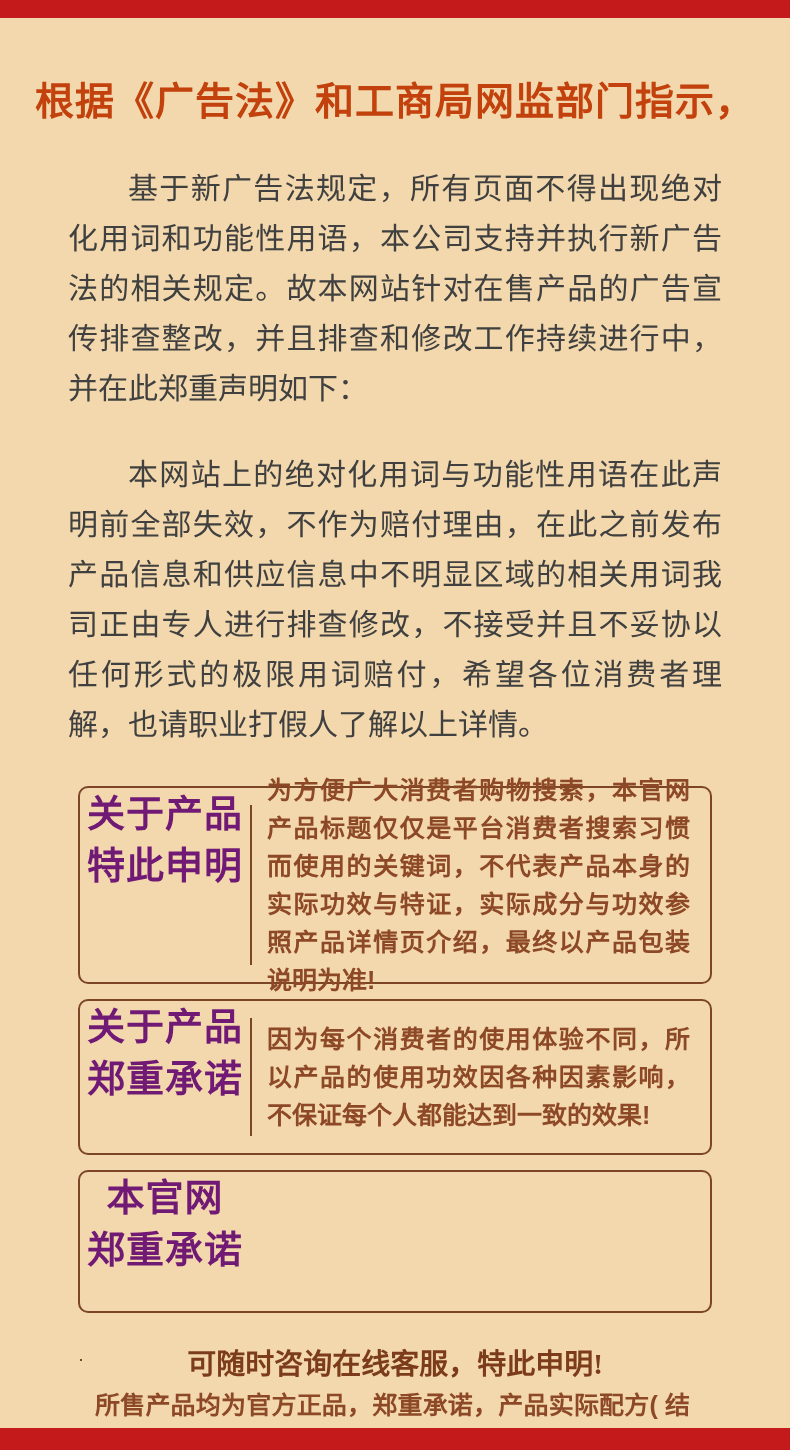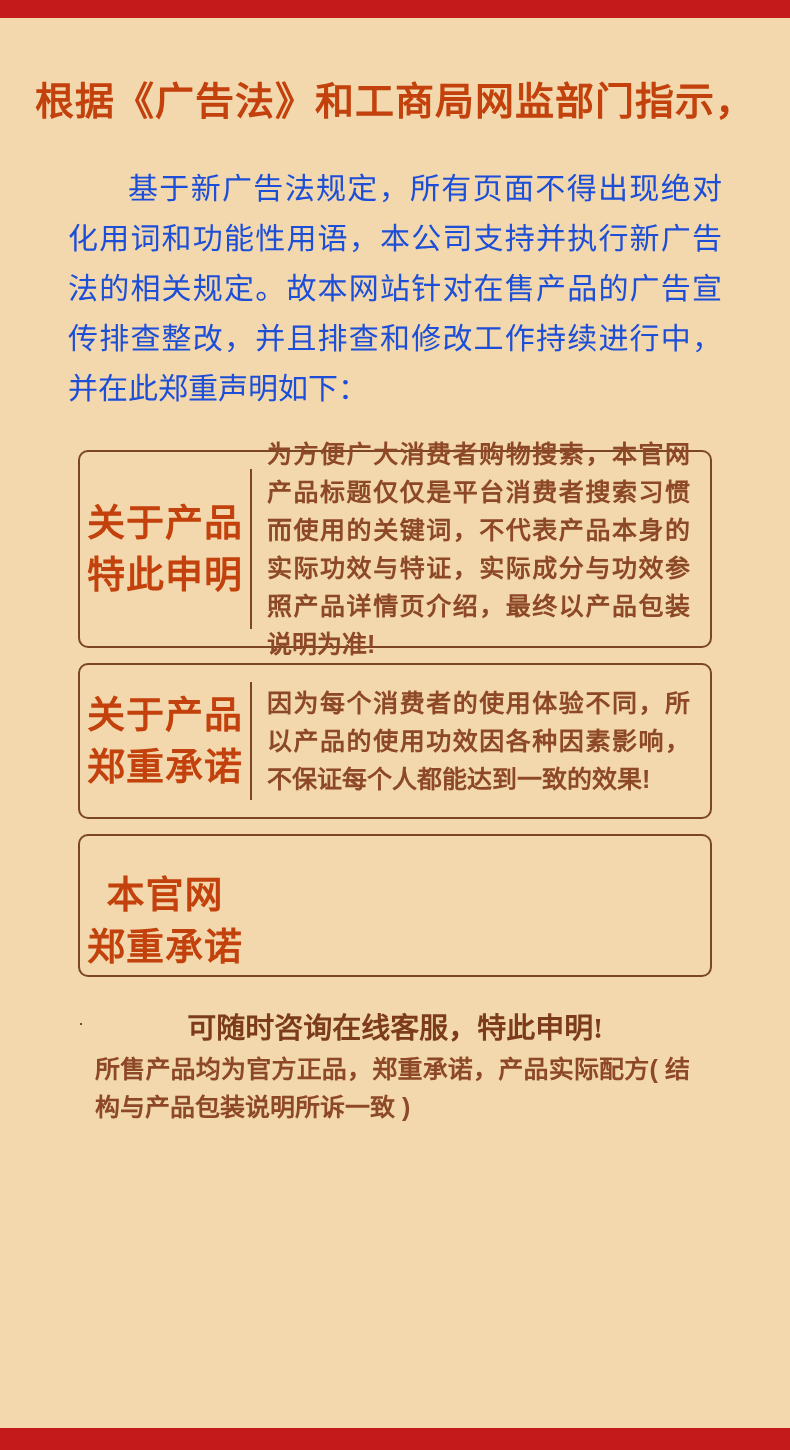--- a/index.html
+++ b/index.html
@@ -36,21 +36,21 @@
   }
   .title-line { display: block; }
 
   .para {
     width: 654px;
     margin: 36px auto 0;
     font-size: 30px;
     line-height: 50px;
     text-align: justify;
     text-indent: 2em;
-    color: #1d4ed8;
+    color: #404040;
   }
 
   .boxes {
     width: 634px;
     margin: 36px auto 0;
   }
   .box {
     box-sizing: border-box;
     display: flex;
     align-items: stretch;
@@ -60,26 +60,26 @@
     background: transparent;
   }
   .box-1 { height: 198px; }
   .box-2 { height: 156px; }
   .box-3 { height: 143px; flex-direction: column; }
   .box-label {
     width: 170px;
     flex: 0 0 170px;
     display: flex;
     flex-direction: column;
-    justify-content: center;
+    justify-content: flex-start;
     text-align: center;
     font-size: 38px;
     line-height: 52px;
     font-weight: bold;
-    color: #c2410c;
+    color: #701a75;
     letter-spacing: 1px;
   }
   .box-label span { display: block; }
   .box-divider {
     width: 2px;
     flex: 0 0 2px;
     background: #7c4526;
     margin: 17px 0;
   }
   .box-text {
@@ -115,20 +115,21 @@
 <div class="page">
 
   <div class="bar top"></div>
 
   <h1 class="title">
     <span class="title-line">根据《广告法》和工商局网监部门指示，</span>
   </h1>
 
   <p class="para">基于新广告法规定，所有页面不得出现绝对化用词和功能性用语，本公司支持并执行新广告法的相关规定。故本网站针对在售产品的广告宣传排查整改，并且排查和修改工作持续进行中，并在此郑重声明如下：</p>
 
+  <p class="para">本网站上的绝对化用词与功能性用语在此声明前全部失效，不作为赔付理由，在此之前发布产品信息和供应信息中不明显区域的相关用词我司正由专人进行排查修改，不接受并且不妥协以任何形式的极限用词赔付，希望各位消费者理解，也请职业打假人了解以上详情。</p>
 
   <section class="boxes">
 
     <div class="box box-1">
       <div class="box-label">
         <span>关于产品</span>
         <span>特此申明</span>
       </div>
       <div class="box-divider"></div>
       <div class="box-text">

